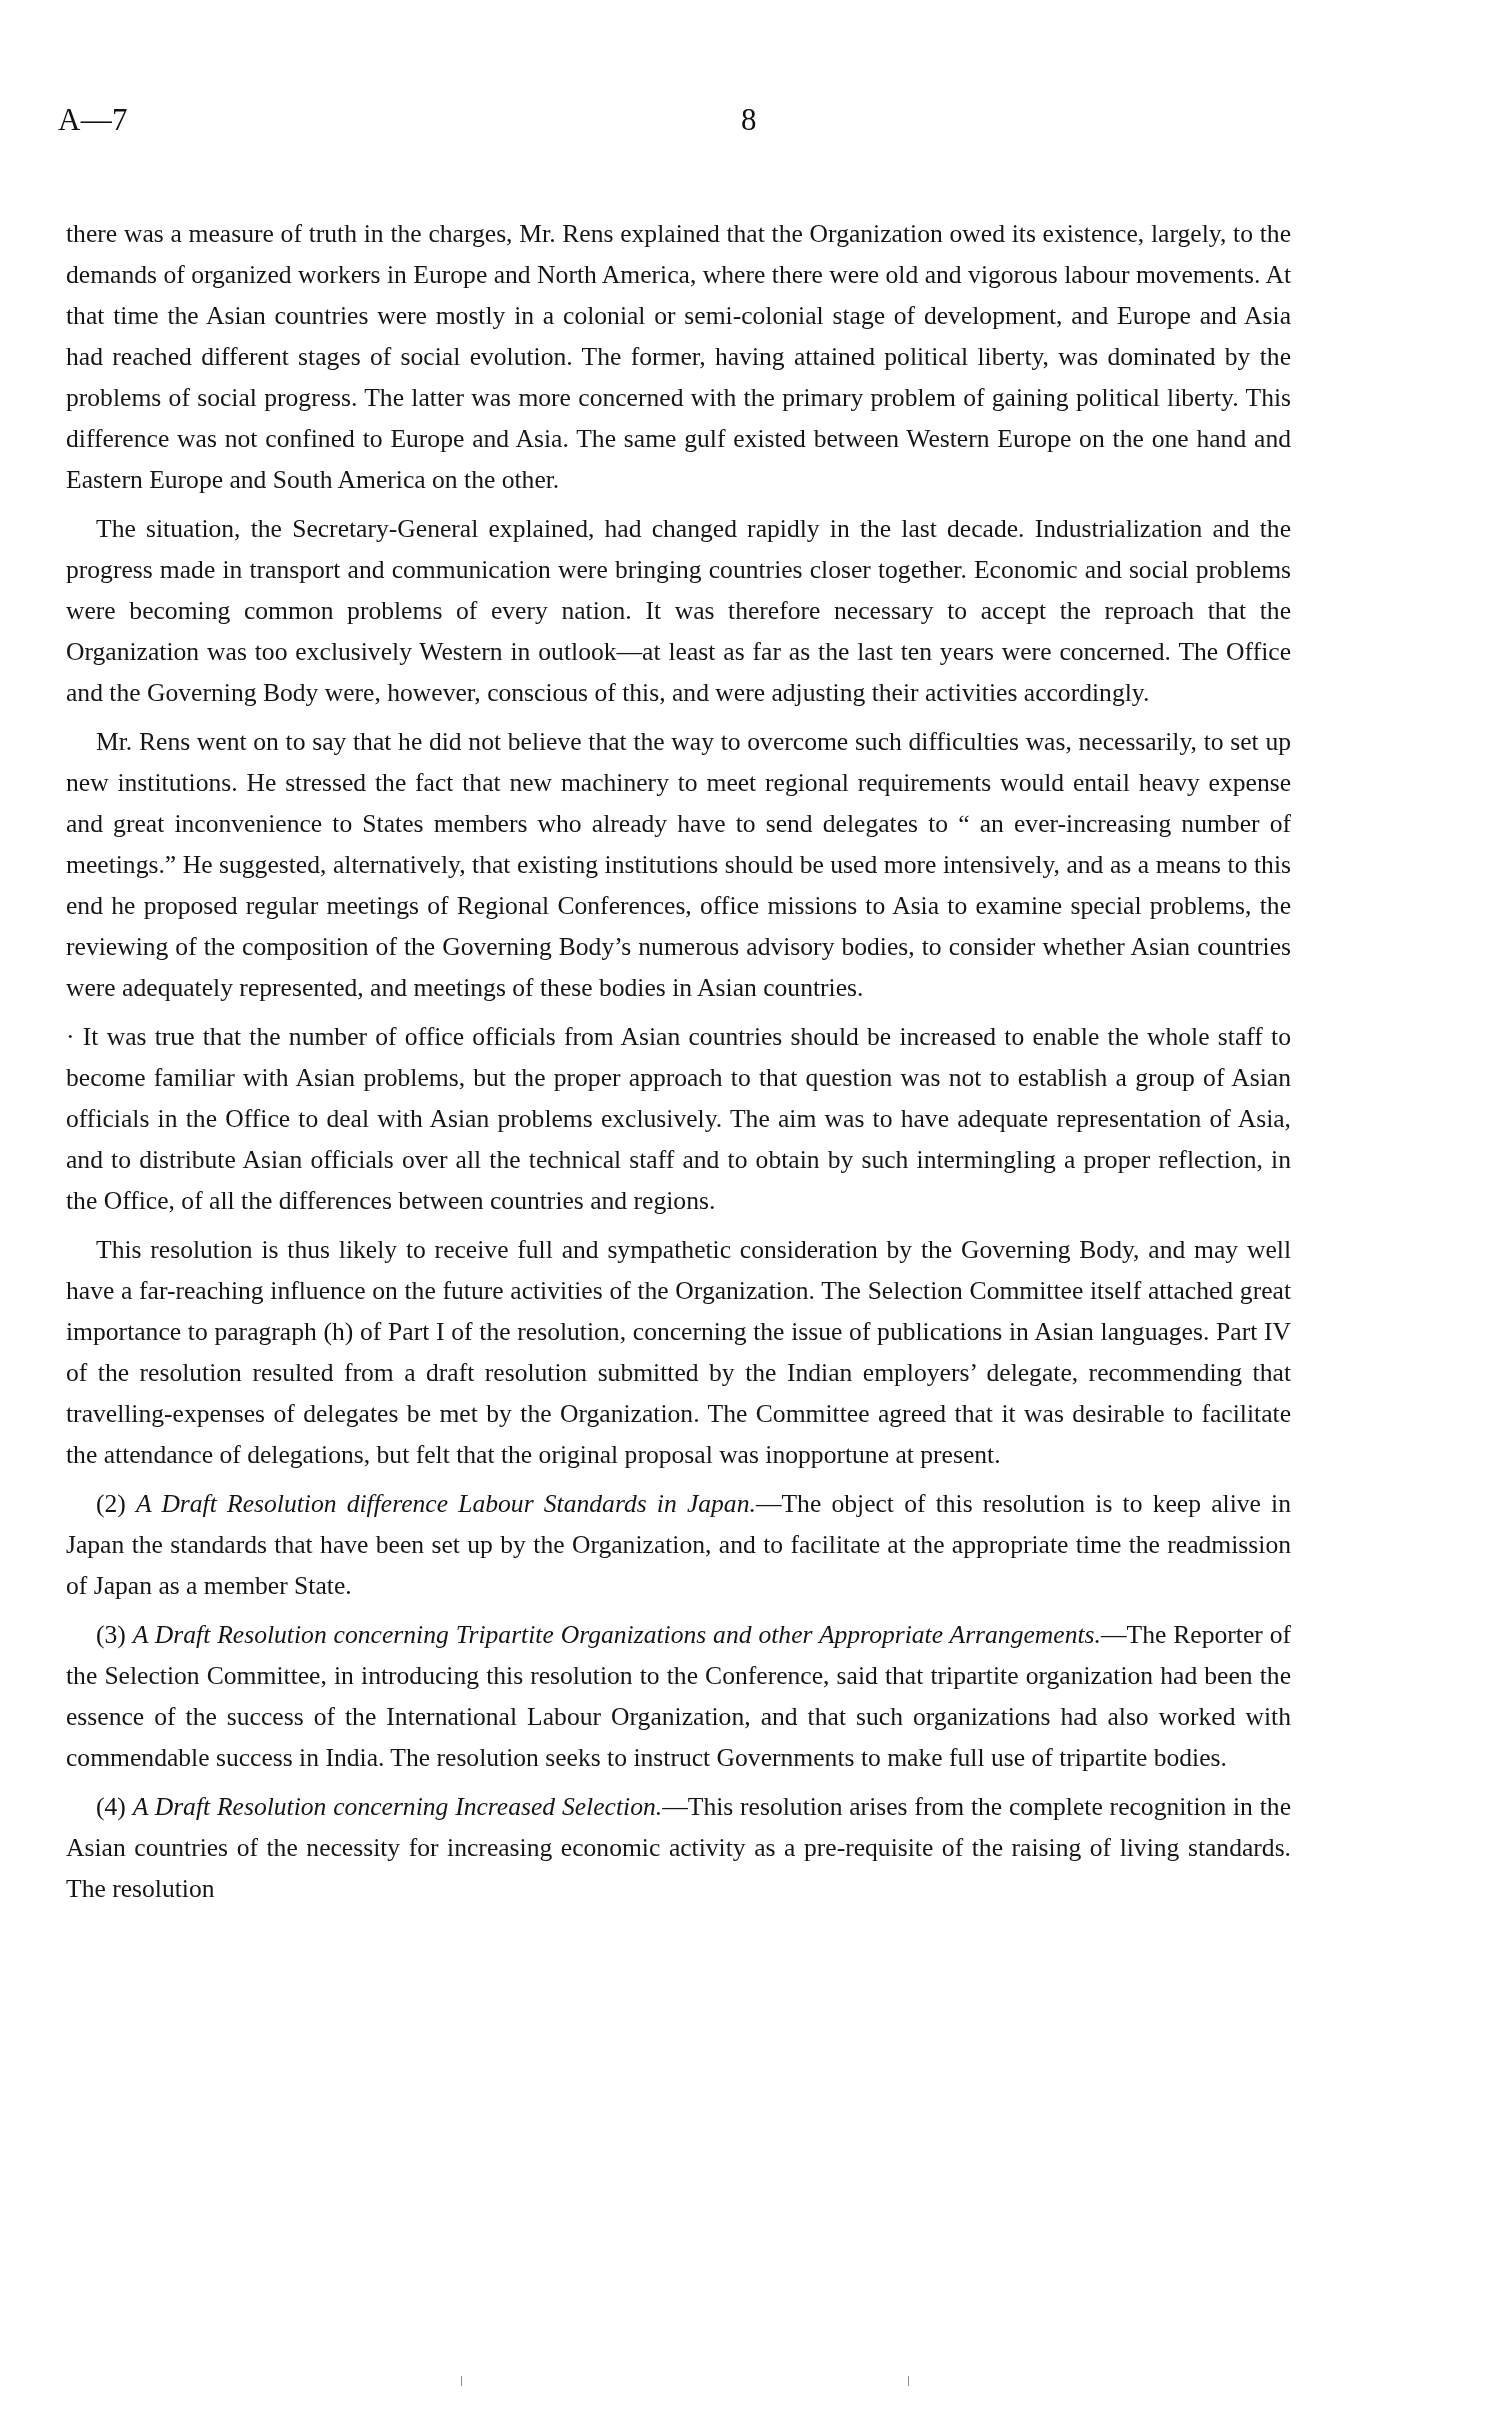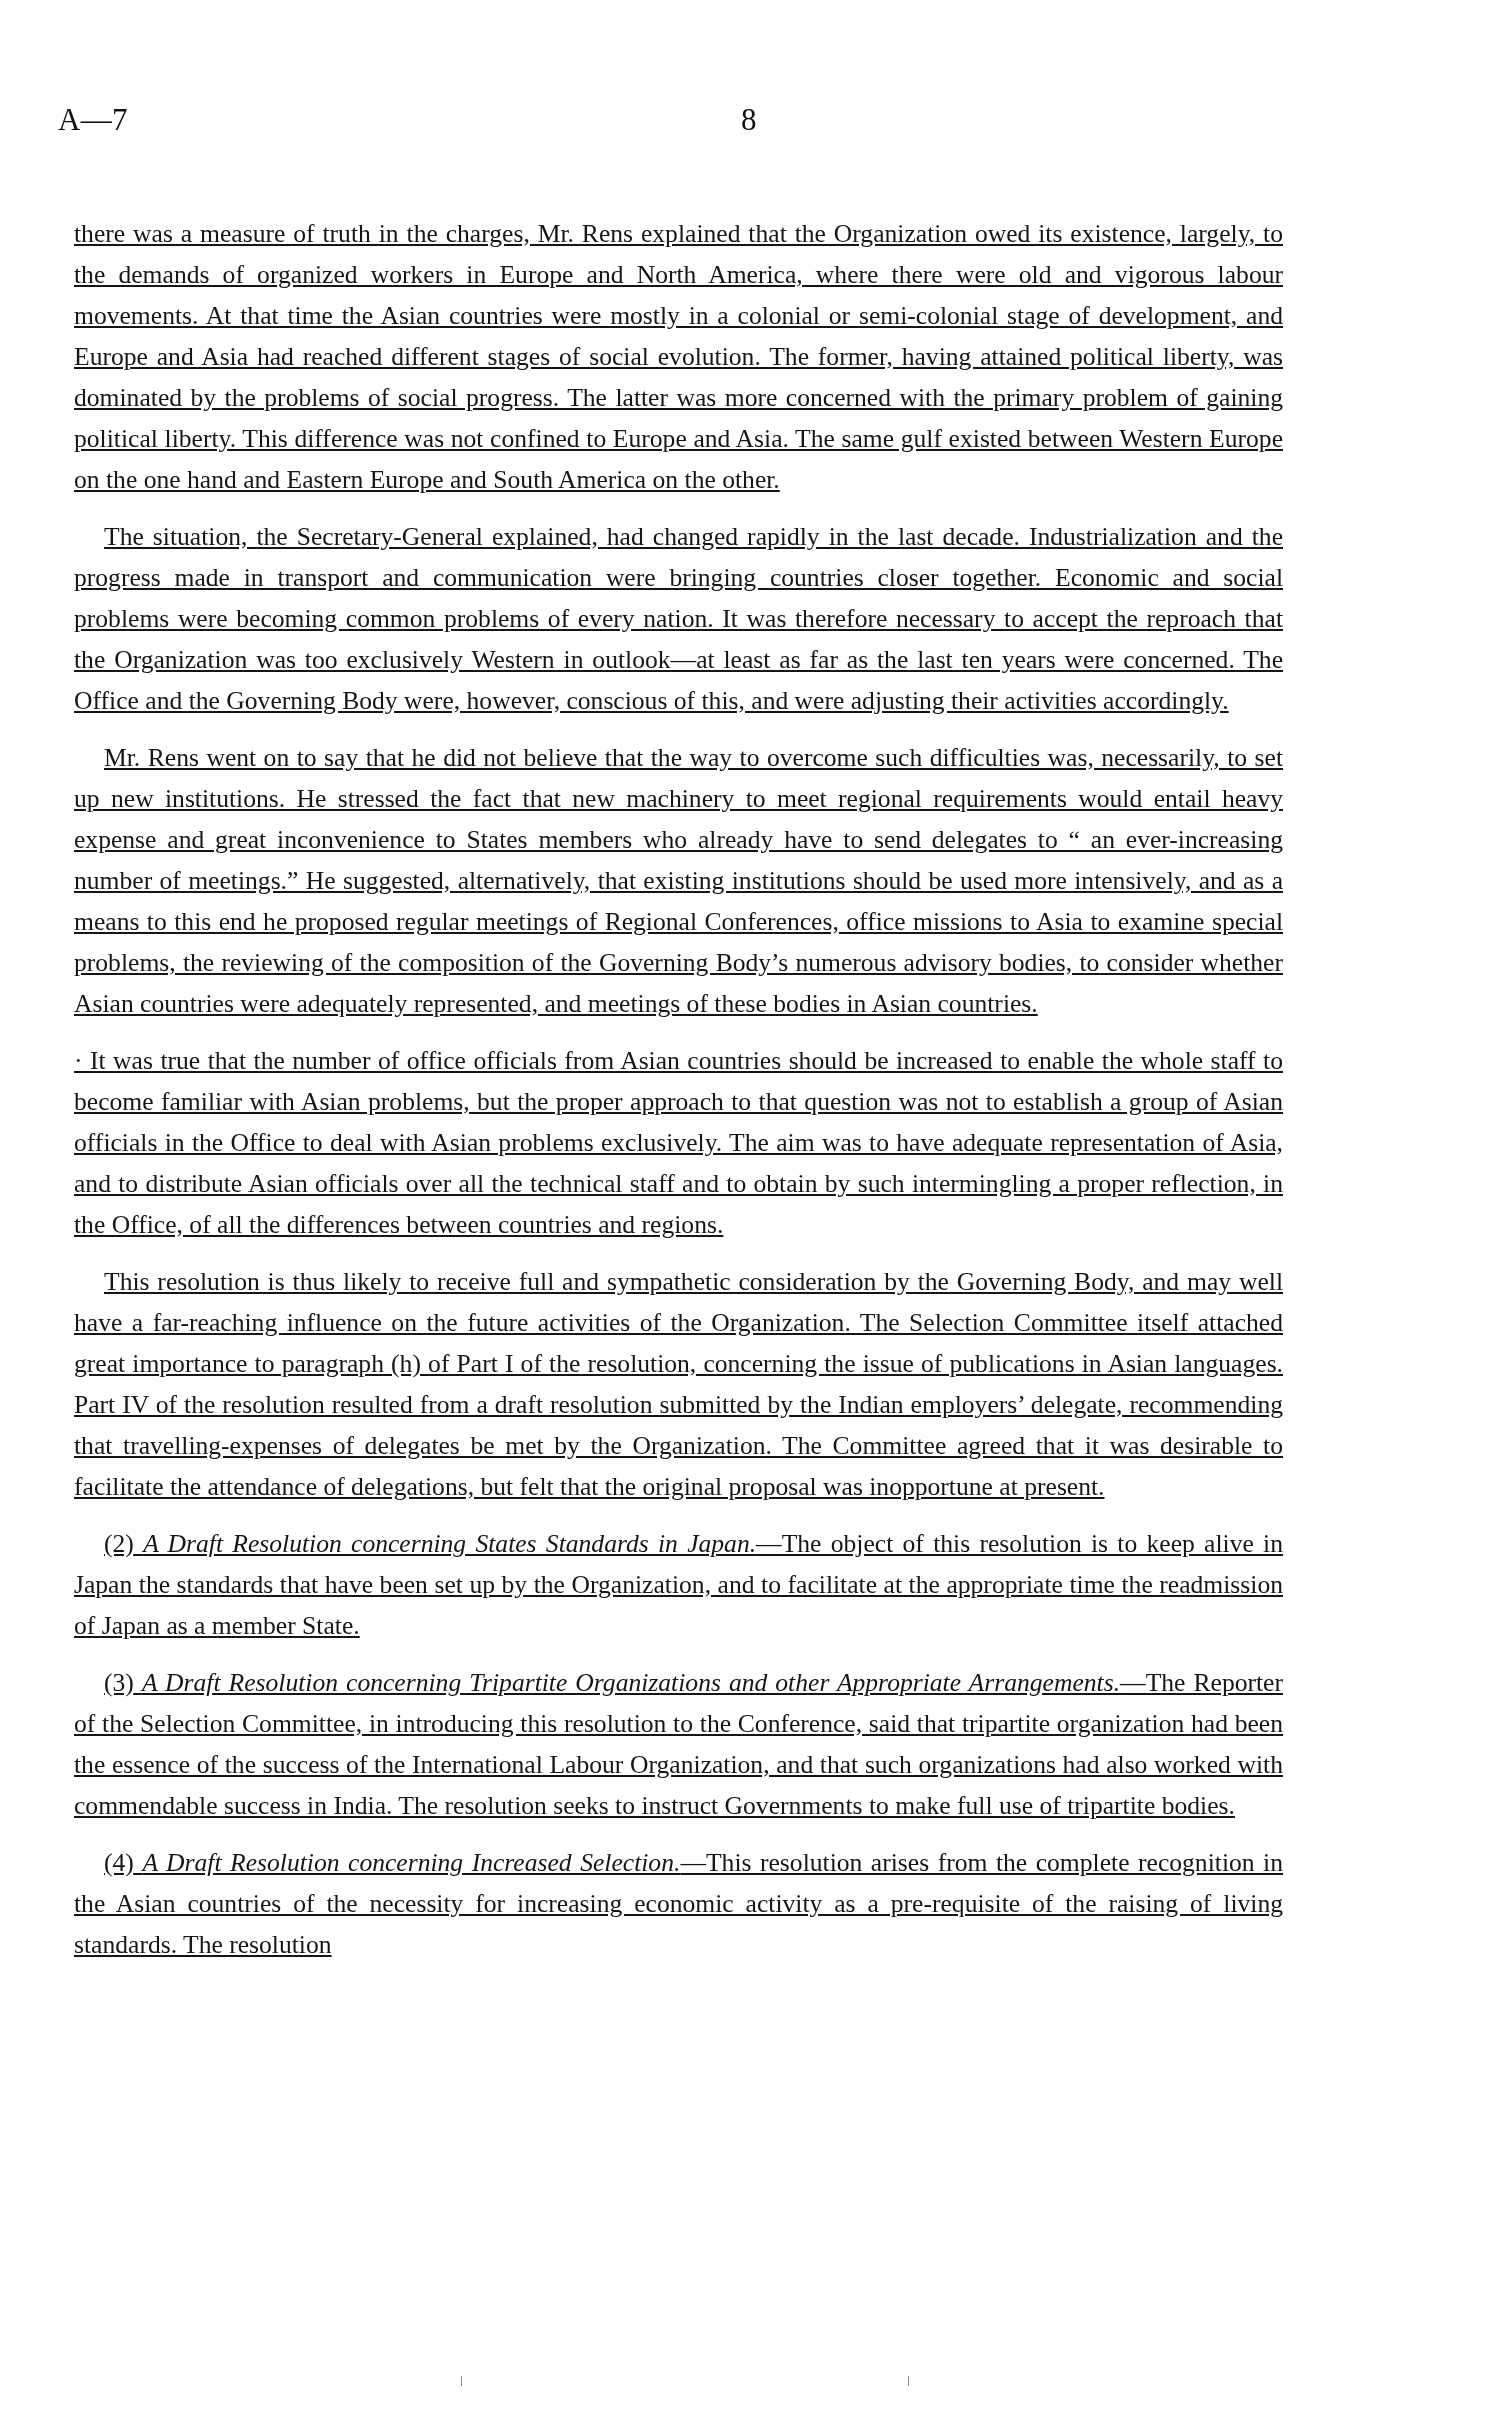--- a/index.html
+++ b/index.html
@@ -42,23 +42,22 @@
   }
   .body-text {
     margin-top: 36px;
     font-size: 25.6px;
     line-height: 41px;
     text-align: justify;
     text-justify: inter-word;
     color: #161616;
   }
   .body-text p {
-    margin: 16px;
+    margin: 8px;
     text-indent: 0;
-    text-decoration: underline;
   }
   .body-text p.indent {
     text-indent: 30px;
   }
   .body-text p.indent-dot {
     text-indent: 0px;
     padding-left: 0;
   }
   .ital {
     font-style: italic;
@@ -92,21 +91,21 @@
 
   <div class="body-text">
     <p class="plain">there was a measure of truth in the charges, Mr. Rens explained that the Organization owed its existence, largely, to the demands of organized workers in Europe and North America, where there were old and vigorous labour movements. At that time the Asian countries were mostly in a colonial or semi-colonial stage of development, and Europe and Asia had reached different stages of social evolution. The former, having attained political liberty, was dominated by the problems of social progress. The latter was more concerned with the primary problem of gaining political liberty. This difference was not confined to Europe and Asia. The same gulf existed between Western Europe on the one hand and Eastern Europe and South America on the other.</p>
     <p class="indent">The situation, the Secretary-General explained, had changed rapidly in the last decade. Industrialization and the progress made in transport and communication were bringing countries closer together. Economic and social problems were becoming common problems of every nation. It was therefore necessary to accept the reproach that the Organization was too exclusively Western in outlook—at least as far as the last ten years were concerned. The Office and the Governing Body were, however, conscious of this, and were adjusting their activities accordingly.</p>
     <p class="indent">Mr. Rens went on to say that he did not believe that the way to overcome such difficulties was, necessarily, to set up new institutions. He stressed the fact that new machinery to meet regional requirements would entail heavy expense and great inconvenience to States members who already have to send delegates to “ an ever-increasing number of meetings.” He suggested, alternatively, that existing institutions should be used more intensively, and as a means to this end he proposed regular meetings of Regional Conferences, office missions to Asia to examine special problems, the reviewing of the composition of the Governing Body’s numerous advisory bodies, to consider whether Asian countries were adequately represented, and meetings of these bodies in Asian countries.</p>
     <p class="indent-dot">· It was true that the number of office officials from Asian countries should be increased to enable the whole staff to become familiar with Asian problems, but the proper approach to that question was not to establish a group of Asian officials in the Office to deal with Asian problems exclusively. The aim was to have adequate representation of Asia, and to distribute Asian officials over all the technical staff and to obtain by such intermingling a proper reflection, in the Office, of all the differences between countries and regions.</p>
     <p class="indent">This resolution is thus likely to receive full and sympathetic consideration by the Governing Body, and may well have a far-reaching influence on the future activities of the Organization. The Selection Committee itself attached great importance to paragraph (h) of Part I of the resolution, concerning the issue of publications in Asian languages. Part IV of the resolution resulted from a draft resolution submitted by the Indian employers’ delegate, recommending that travelling-expenses of delegates be met by the Organization. The Committee agreed that it was desirable to facilitate the attendance of delegations, but felt that the original proposal was inopportune at present.</p>
 
     <p class="indent">
       <span>(2)</span>
-      <span class="ital">A Draft Resolution concerning States Standards in Japan.</span><span>—The object of this resolution is to keep alive in Japan the standards that have been set up by the Organization, and to facilitate at the appropriate time the readmission of Japan as a member State.</span>
+      <span class="ital">A Draft Resolution difference Labour Standards in Japan.</span><span>—The object of this resolution is to keep alive in Japan the standards that have been set up by the Organization, and to facilitate at the appropriate time the readmission of Japan as a member State.</span>
     </p>
 
     <p class="indent">
       <span>(3)</span>
       <span class="ital">A Draft Resolution concerning Tripartite Organizations and other Appropriate Arrangements.</span><span>—The Reporter of the Selection Committee, in introducing this resolution to the Conference, said that tripartite organization had been the essence of the success of the International Labour Organization, and that such organizations had also worked with commendable success in India. The resolution seeks to instruct Governments to make full use of tripartite bodies.</span>
     </p>
 
     <p class="indent">
       <span>(4)</span>
       <span class="ital">A Draft Resolution concerning Increased Selection.</span><span>—This resolution arises from the complete recognition in the Asian countries of the necessity for increasing economic activity as a pre-requisite of the raising of living standards. The resolution</span>

